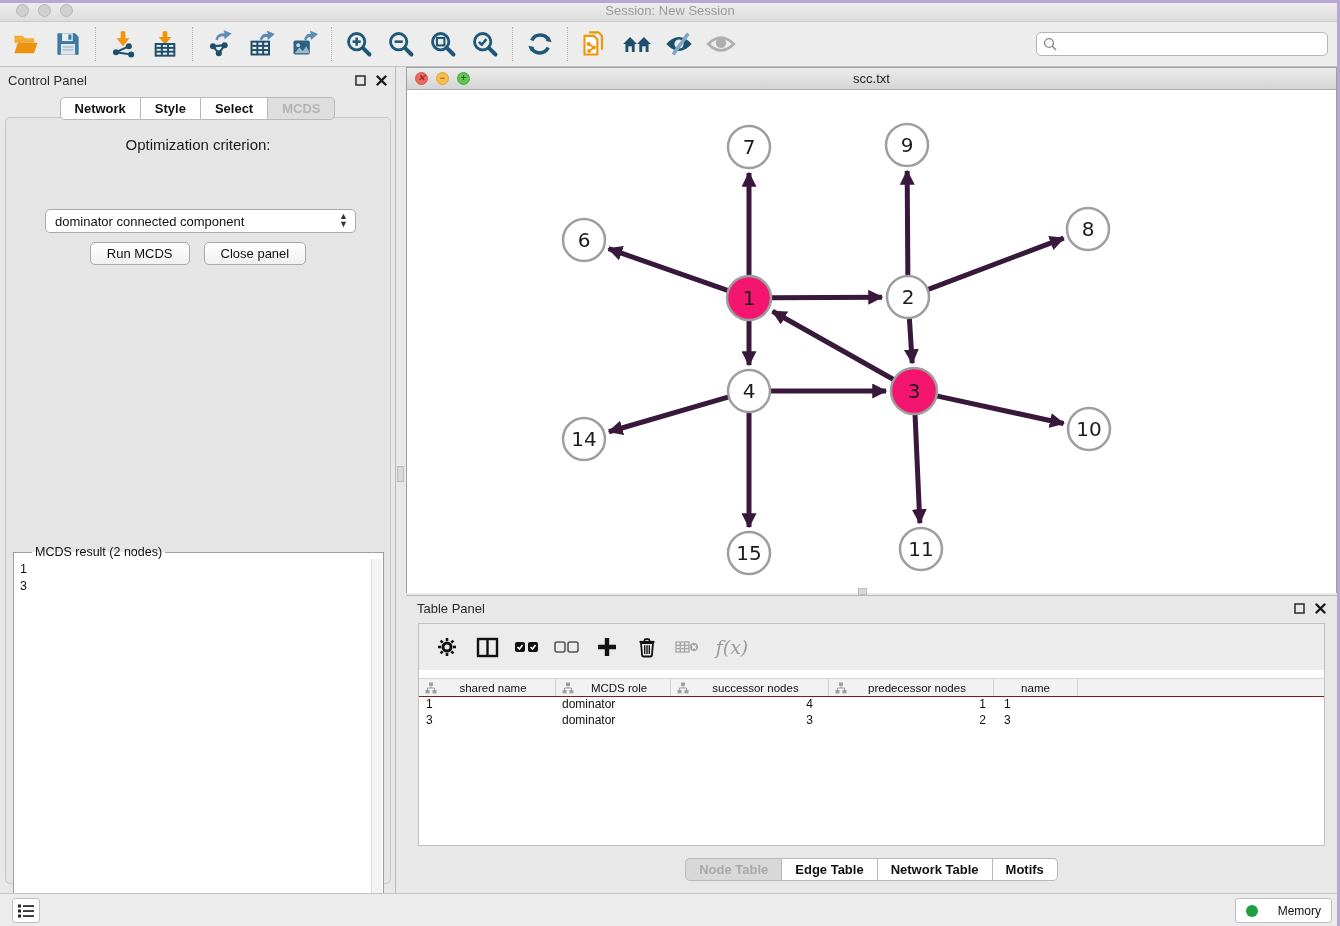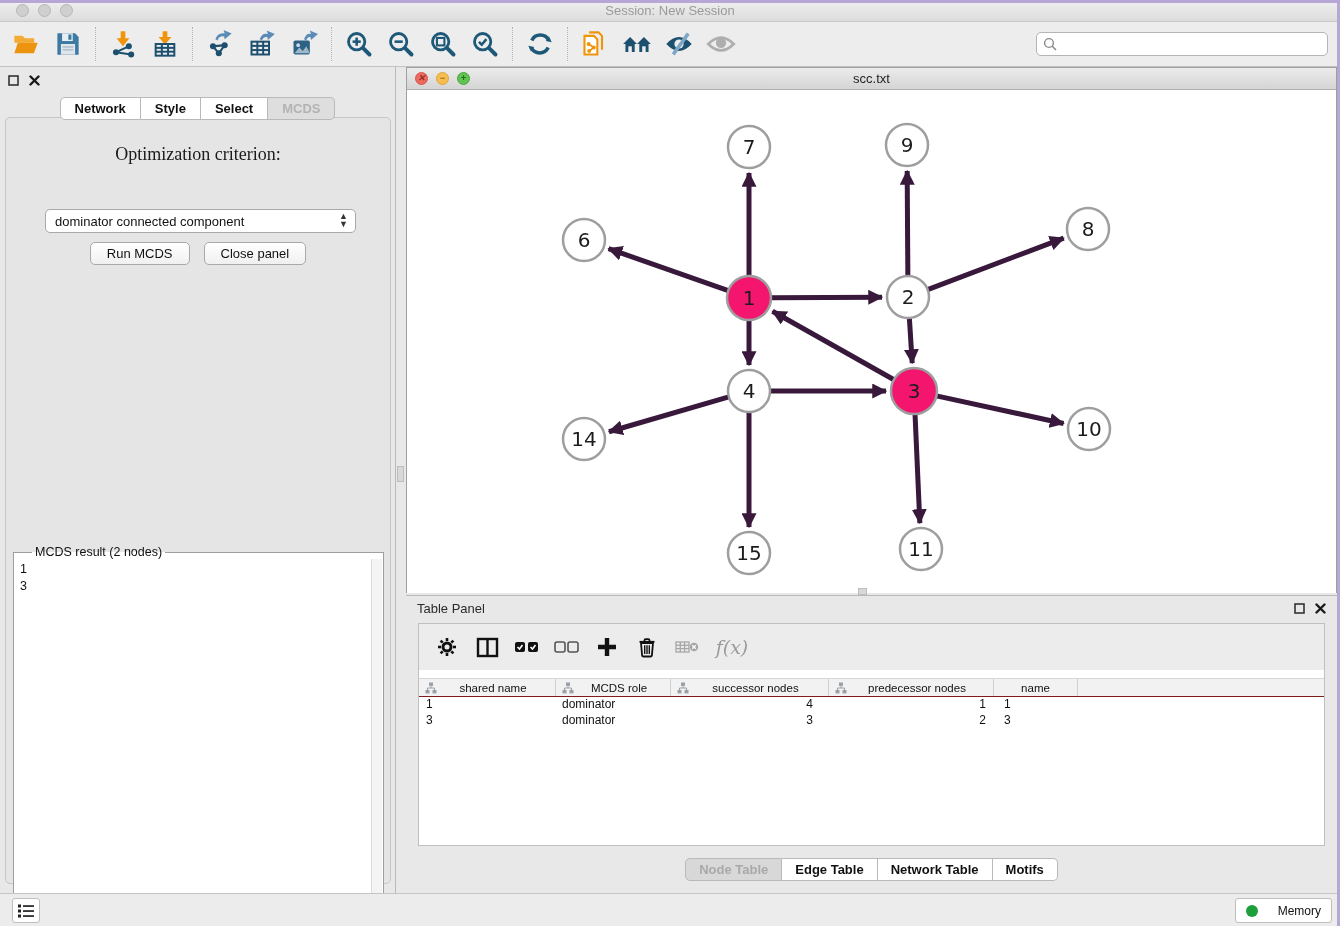--- a/index.html
+++ b/index.html
@@ -33,21 +33,21 @@
   .panel-head .ptitle { font-size:13px; color:#2b2b2b; flex:1; }
   .panel-icons { display:flex; gap:10px; align-items:center; }
   .cp-tabs { position:absolute; left:0; right:0; top:30px; display:flex; justify-content:center; z-index:3; }
   .cp-tab { font-size:13px; font-weight:bold; color:#111; background:#fff; border:1px solid #b9b9b9;
             border-left:none; padding:3px 14px; cursor:default; }
   .cp-tab:first-child { border-left:1px solid #b9b9b9; border-radius:5px 0 0 5px; }
   .cp-tab:last-child { border-radius:0 5px 5px 0; }
   .cp-tab.active { background:#dedede; color:#b3b3b3; }
   .cp-inner { position:absolute; left:5px; top:50px; width:386px; height:767px; background:#e5e5e5;
               border:1px solid #c6c6c6; border-radius:5px; }
-  .opt-label { text-align:center; margin-top:26px; font-size:18px; color:#1a1a1a;font-family:Liberation Serif, serif; }
+  .opt-label { text-align:center; margin-top:18px; font-size:15px; color:#1a1a1a; }
   .mcds-select { position:absolute; left:39px; top:91px; width:311px; height:24px; background:#fff;
                  border:1px solid #a9a9a9; border-radius:5px; font-size:13px; color:#111;
                  display:flex; align-items:center; padding-left:9px; }
   .stepper { position:absolute; right:7px; top:2px; display:flex; flex-direction:column; align-items:center; line-height:8px; }
   .stepper span { font-size:9px; color:#333; }
   .btn-row { position:absolute; left:0; width:100%; top:124px; display:flex; justify-content:center; gap:14px; }
   .aq-btn { height:23px; padding:0 16px; background:linear-gradient(#ffffff,#f0f0f0); border:1px solid #a9a9a9;
             border-radius:5px; font-size:13px; color:#111; font-family:"Liberation Sans",sans-serif; }
   fieldset.mcds-result { position:absolute; left:7px; top:427px; width:371px; height:383px;
                          border:1px solid #9e9e9e; background:#fff; }
@@ -267,20 +267,21 @@
       <svg width="14" height="14" viewBox="0 0 14 14">
           <circle cx="6" cy="6" r="4.4" fill="none" stroke="#8a8a8a" stroke-width="1.4"></circle>
           <line x1="9.3" y1="9.3" x2="13" y2="13" stroke="#8a8a8a" stroke-width="1.6"></line>
         </svg>
       <input placeholder="" style="">
     </div>
   </div>
 
   <div class="control-panel">
     <div class="panel-head">
+      <span class="ptitle">Control Panel</span>
       <span class="panel-icons">
         <svg width="11" height="11" viewBox="0 0 11 11">
             <rect x="1" y="1" width="9" height="9" fill="none" stroke="#333" stroke-width="1.6"></rect>
           </svg>
         <svg width="11" height="11" viewBox="0 0 11 11">
             <path d="M1.5 1.5l8 8M9.5 1.5l-8 8" stroke="#1a1a1a" stroke-width="2.4" stroke-linecap="round"></path>
           </svg>
       </span>
     </div>
     <div class="cp-tabs">

